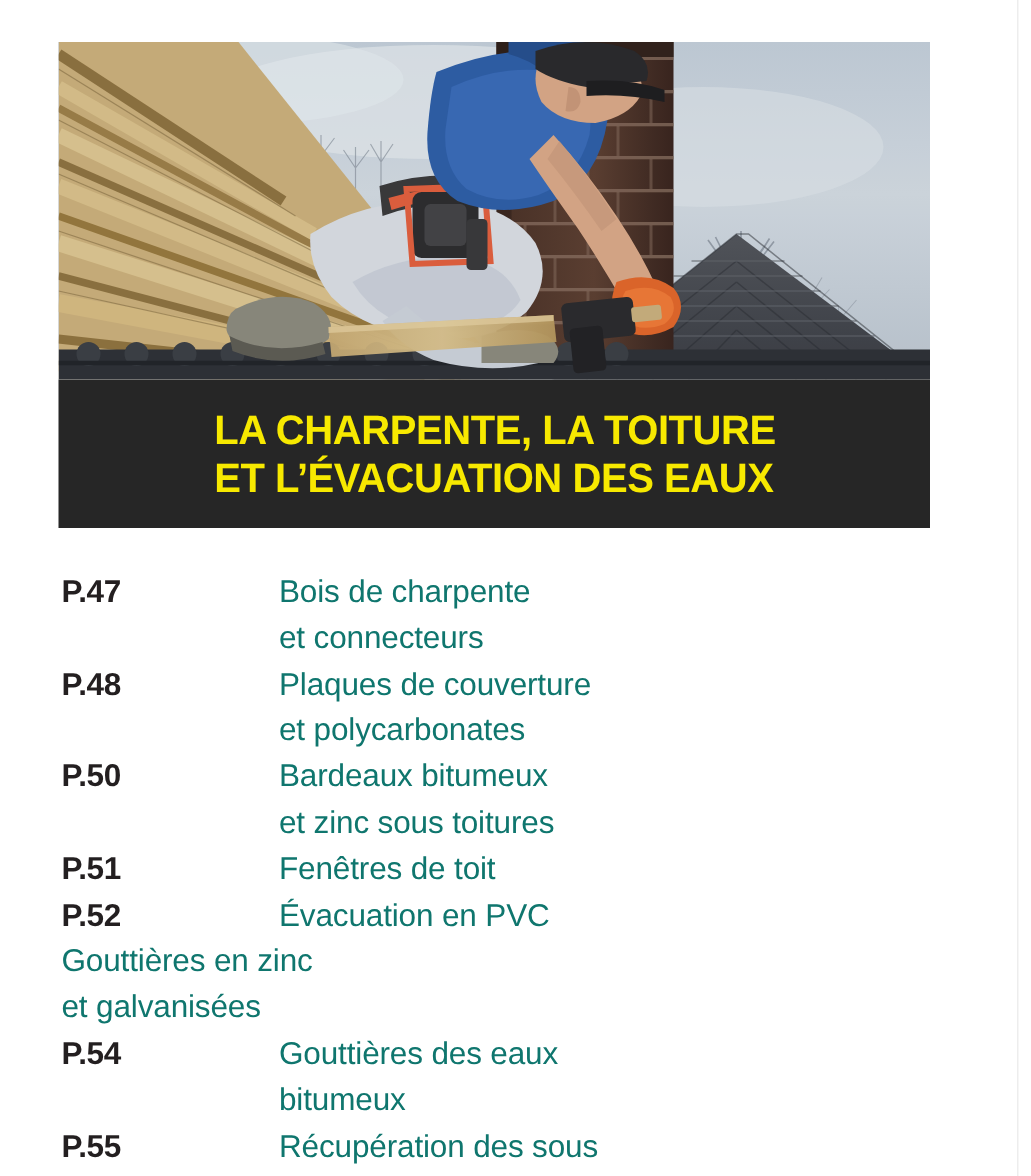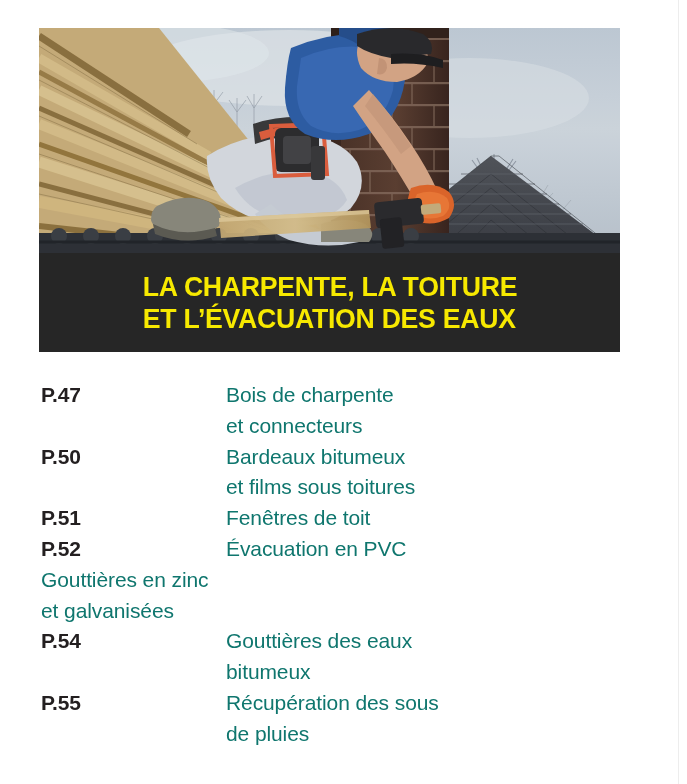--- a/index.html
+++ b/index.html
@@ -76,21 +76,20 @@
   .toc {
     position: absolute;
     left: 41px;
     top: 380px;
     width: 600px;
   }
   .toc-row {
     display: flex;
     align-items: flex-start;
     margin-bottom: 0;
-    gap: 40px;
   }
   .toc-page {
     flex: 0 0 145px;
     font-family: "Liberation Sans", sans-serif;
     font-weight: 700;
     font-size: 21px;
     line-height: 30.8px;
     color: #231f20;
     letter-spacing: -0.2px;
   }
@@ -315,26 +314,33 @@
   <div class="toc">
 
     <div class="toc-row">
       <div class="toc-page">P.47</div>
       <div class="toc-label">
         <span>Bois de charpente</span>
         <span class="cont">et connecteurs</span>
       </div>
     </div>
 
+    <div class="toc-row">
+      <div class="toc-page">P.48</div>
+      <div class="toc-label">
+        <span>Plaques de couverture</span>
+        <span class="cont">et polycarbonates</span>
+      </div>
+    </div>
 
     <div class="toc-row">
       <div class="toc-page">P.50</div>
       <div class="toc-label">
         <span>Bardeaux bitumeux</span>
-        <span class="cont">et films sous toitures</span>
+        <span class="cont">et zinc sous toitures</span>
       </div>
     </div>
 
     <div class="toc-row">
       <div class="toc-page">P.51</div>
       <div class="toc-label">
         <span>Fenêtres de toit</span>
       </div>
     </div>
 

